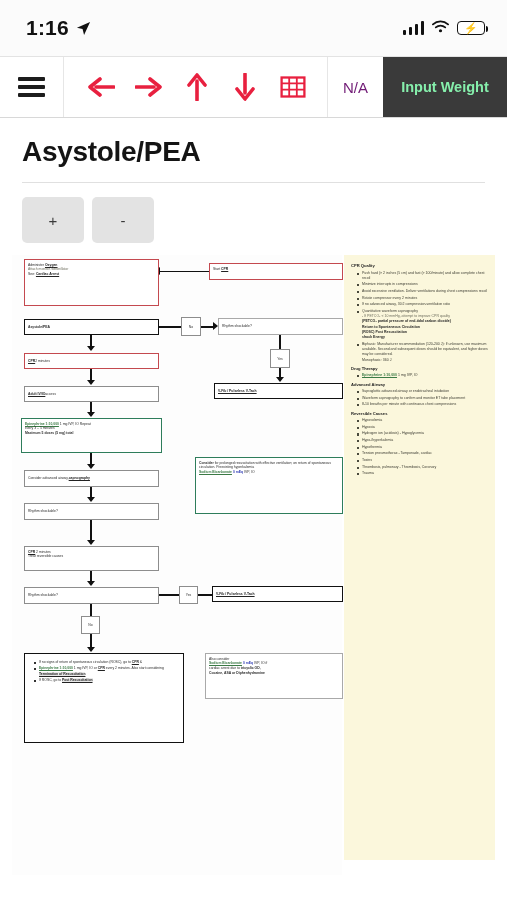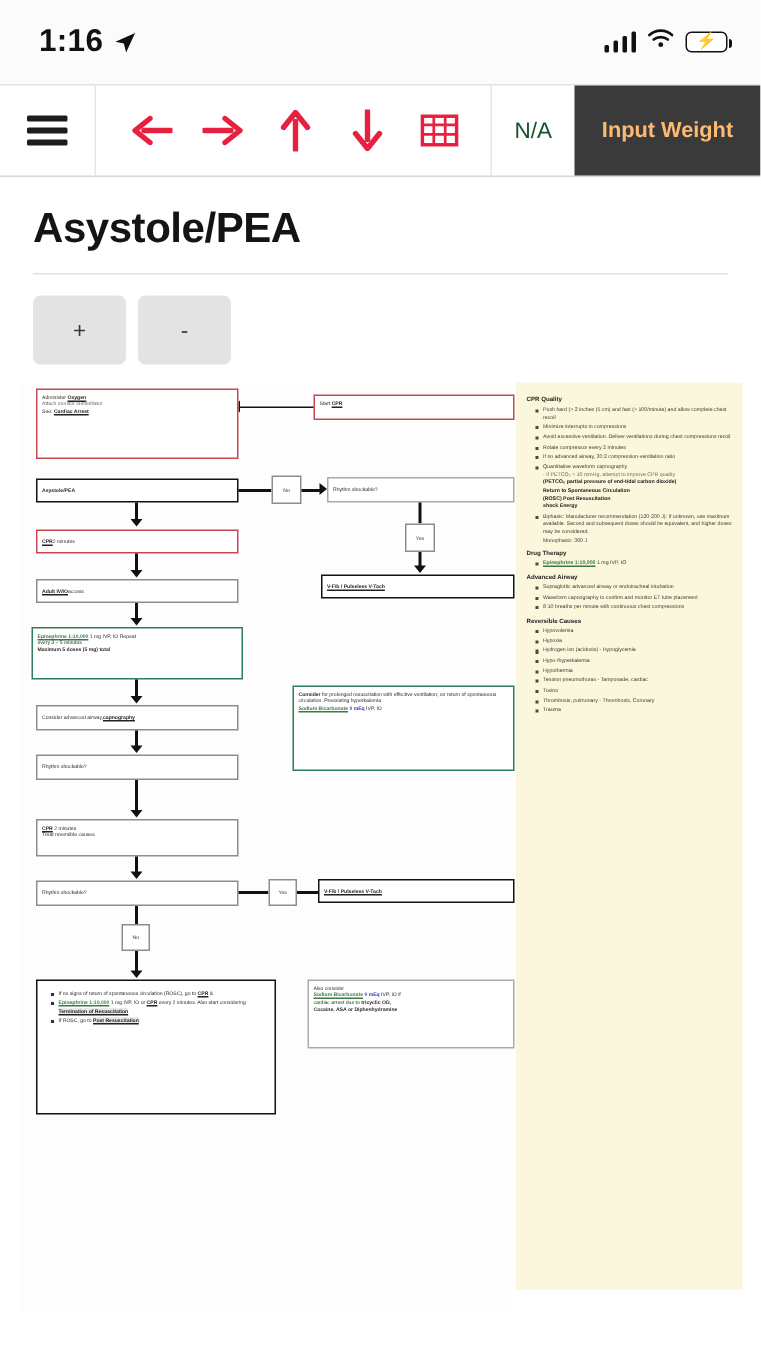--- a/index.html
+++ b/index.html
@@ -55,24 +55,24 @@
   }
   .hb { width: 27px; display: flex; flex-direction: column; gap: 4.5px; }
   .hb span { display: block; height: 3.4px; background: #1d1d1d; border-radius: 1px; }
   .tb-icons {
     flex: 1; display: flex; align-items: center; gap: 18px;
     padding-left: 22px;
   }
   .tb-ico { cursor: pointer; display: flex; align-items: center; justify-content: center; width: 30px; height: 30px; }
   .tb-na {
     width: 56px; display: flex; align-items: center; justify-content: center;
-    font-size: 15px; color: #14532d; border-left: 1px solid #e6e6e6;
+    font-size: 15px; color: #701a75; border-left: 1px solid #e6e6e6;
   }
   .tb-weight {
-    width: 124px; background: #3a3a3a; color: #fdba74;
+    width: 124px; background: #3a3a3a; color: #86efac;
     display: flex; align-items: center; justify-content: center;
     font-size: 14.5px; font-weight: 600; cursor: pointer;
   }
 
   
   .page-head { padding: 18px 22px 0 22px; }
   .page-title { font-size: 28px; font-weight: 700; color: #141414; letter-spacing: -.3px; }
   .title-rule { height: 1px; background: #e0e0e0; margin: 14px 0 0 0; }
 
   .zoom-row { display: flex; gap: 8px; padding: 14px 22px 0 22px; }

